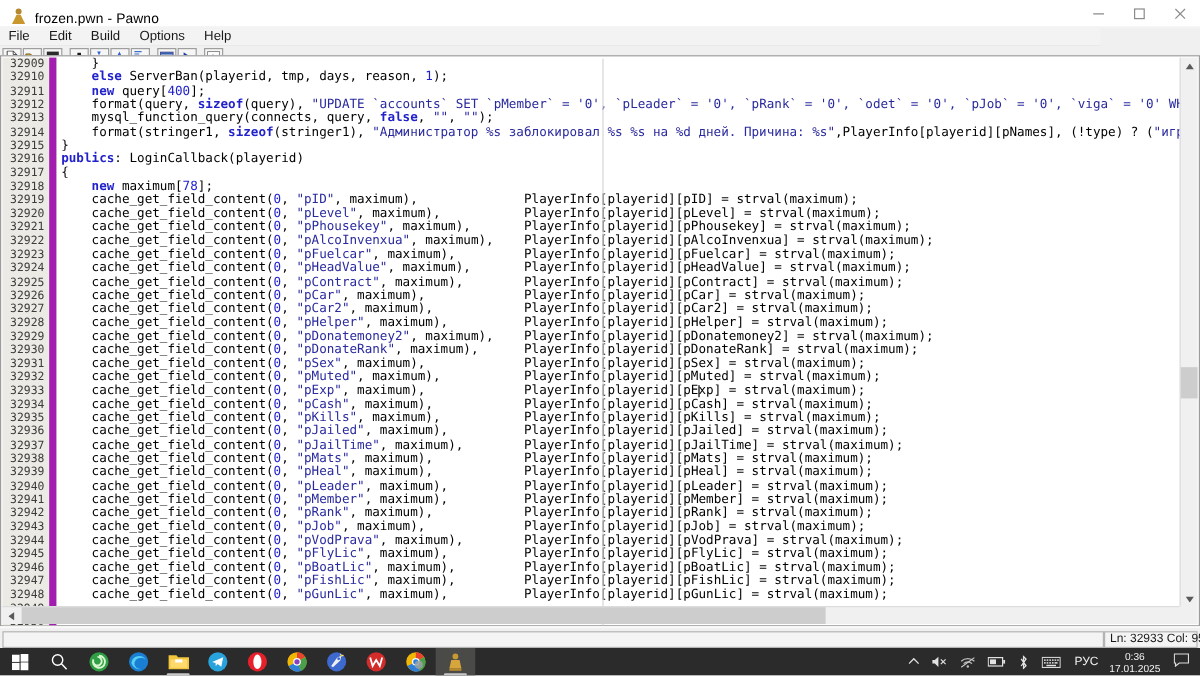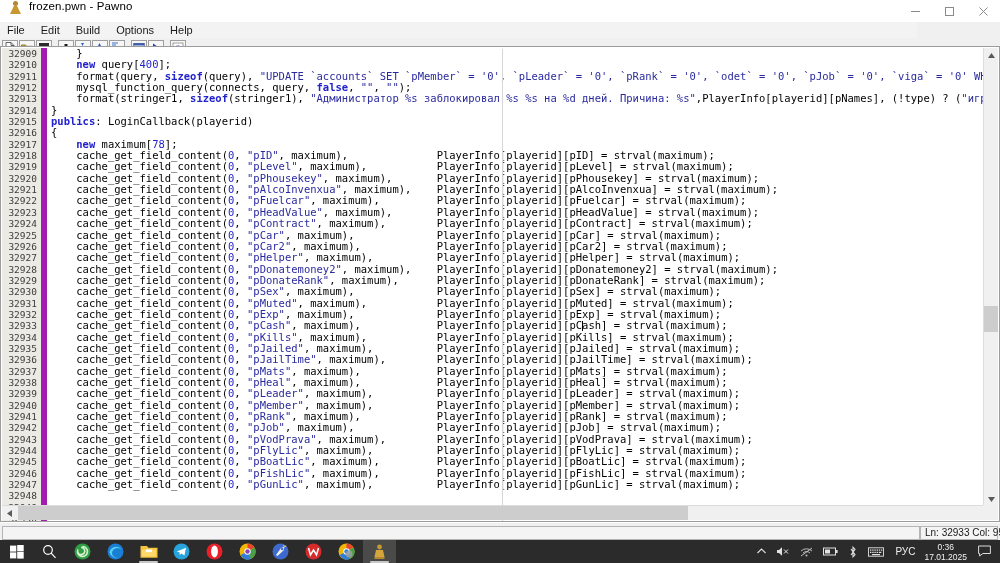--- a/index.html
+++ b/index.html
@@ -14,21 +14,21 @@
     width: 1000px; height: 563px;
     background: #f0f0f0;
   }
 
   
   .titlebar {
     position: absolute; left: 0; top: 0;
     width: 1000px; height: 22px;
     background: #ffffff;
     border-bottom: 1px solid #f0f0f0;
-    display: flex; align-items: flex-start;
+    display: flex; align-items: flex-end;
   }
   .title-icon {
     width: 16px; height: 16px;
     margin-left: 7px; margin-right: 6px;
     position: relative;
     flex: 0 0 auto;
   }
   .title-icon .pawn-head {
     position: absolute; left: 6px; top: 1px;
     width: 5px; height: 5px; border-radius: 50%;
@@ -411,20 +411,21 @@
         <div class="gutter-line">32945</div>
         <div class="gutter-line">32946</div>
         <div class="gutter-line">32947</div>
         <div class="gutter-line">32948</div>
         <div class="gutter-line">32949</div>
         <div class="gutter-line">32950</div>
       </div>
     <div class="codearea" id="codearea">
       <div class="margin-line"></div>
     <div class="code-line">    }</div>
+        <div class="code-line">    <span class="kw">else</span> ServerBan(playerid, tmp, days, reason, <span class="num">1</span>);</div>
         <div class="code-line">    <span class="kw">new</span> query[<span class="num">400</span>];</div>
         <div class="code-line">    format(query, <span class="kw">sizeof</span>(query), <span class="str">"UPDATE `accounts` SET `pMember` = '0', `pLeader` = '0', `pRank` = '0', `odet` = '0', `pJob` = '0', `viga` = '0' WHERE `Name` = '%s'"</span>, tmp);</div>
         <div class="code-line">    mysql_function_query(connects, query, <span class="kw">false</span>, <span class="str">""</span>, <span class="str">""</span>);</div>
         <div class="code-line">    format(stringer1, <span class="kw">sizeof</span>(stringer1), <span class="str">"Администратор %s заблокировал %s %s на %d дней. Причина: %s"</span>,PlayerInfo[playerid][pNames], (!type) ? (<span class="str">"игрока:"</span>) : (), tmp, days,</div>
         <div class="code-line">}</div>
         <div class="code-line"><span class="kw">publics</span>: LoginCallback(playerid)</div>
         <div class="code-line">{</div>
         <div class="code-line">    <span class="kw">new</span> maximum[<span class="num">78</span>];</div>
         <div class="code-line">    cache_get_field_content(<span class="num">0</span>, <span class="str">"pID"</span>, maximum),              PlayerInfo[playerid][pID] = strval(maximum);</div>
         <div class="code-line">    cache_get_field_content(<span class="num">0</span>, <span class="str">"pLevel"</span>, maximum),           PlayerInfo[playerid][pLevel] = strval(maximum);</div>

